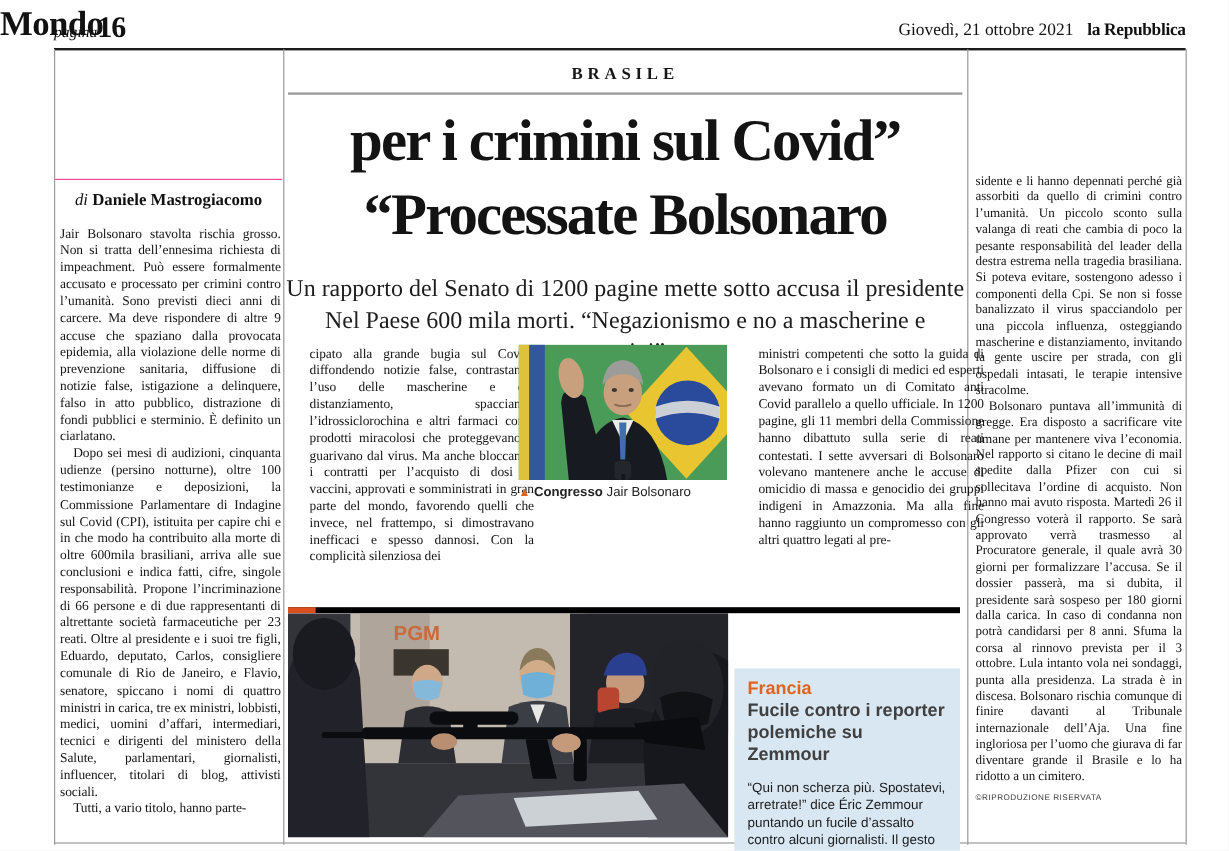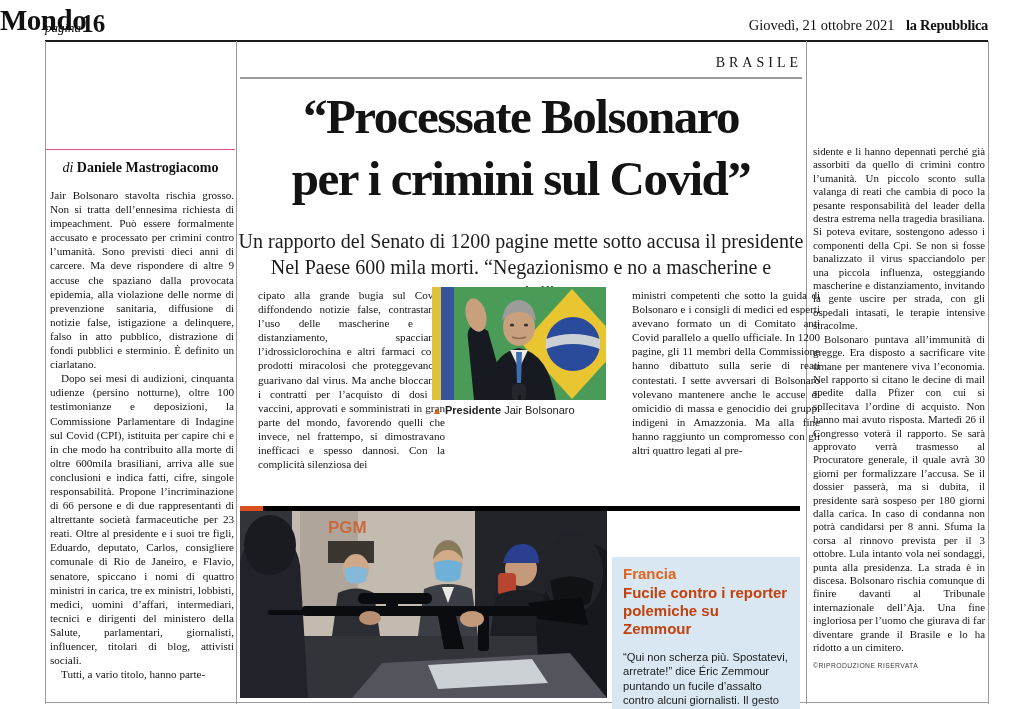--- a/index.html
+++ b/index.html
@@ -16,22 +16,22 @@
   .hdr-right .mast{font-weight:bold;margin-left:8px;letter-spacing:-.3px;}
 
   .hdr-rule{position:absolute;left:45px;right:36px;top:40px;height:2px;background:#1b1b1b;}
   .frame-left{position:absolute;left:45px;top:41px;bottom:5px;width:1px;background:#9a9a9a;}
   .frame-right{position:absolute;left:988px;top:41px;bottom:5px;width:1px;background:#9a9a9a;}
   .div-1{position:absolute;left:236px;top:41px;bottom:5px;width:1px;background:#9a9a9a;}
   .div-2{position:absolute;left:806px;top:41px;bottom:5px;width:1px;background:#9a9a9a;}
   .bottom-rule{position:absolute;left:45px;right:36px;top:702px;height:1px;background:#9a9a9a;}
 
   
-  .kicker{position:absolute;left:240px;width:562px;top:55px;text-align:right;
-          font-weight:normal;font-size:14px;letter-spacing:4px;color:#161616;}
+  .kicker{position:absolute;left:240px;width:562px;top:55px;text-align:center;
+          font-weight:bold;font-size:14px;letter-spacing:4px;color:#161616;}
   .kicker-rule{position:absolute;left:240px;width:562px;top:77px;height:2px;background:#9c9c9c;}
   .headline{position:absolute;left:238px;width:566px;top:86px;text-align:center;
             font-weight:bold;font-size:49px;line-height:62px;letter-spacing:-1.5px;color:#131313;}
   .subhead{position:absolute;left:238px;width:566px;top:228px;text-align:center;
            font-size:20px;line-height:26px;color:#1d1d1d;}
 
   
   .col1-wrap{position:absolute;left:46px;width:189px;top:149px;border-top:1px solid #ec4899;}
   .byline{text-align:center;margin:10px 4px 12px;font-size:14px;}
   .byline .pre{font-style:italic;}
@@ -61,21 +61,21 @@
   
   .media-bar{position:absolute;left:240px;top:506px;width:560px;height:5px;background:#000;}
   .media-bar .orange{position:absolute;left:0;top:0;width:23px;height:5px;background:#d9501e;}
   .photo2{position:absolute;left:240px;top:511px;width:367px;height:187px;overflow:hidden;}
   .photo2 svg{display:block;}
 
   .francia-box{position:absolute;left:612px;top:511px;width:188px;height:187px;
                background:#d9e7f2;box-sizing:border-box;padding:8px 11px;
                font-family:"Liberation Sans",sans-serif;margin-top:46px;}
   .francia-kicker{font-weight:bold;font-size:15px;color:#e0641e;margin:0 0 2px;}
-  .francia-title{font-weight:bold;font-size:15px;line-height:18px;color:#c2410c;margin:0 0 12px;}
+  .francia-title{font-weight:bold;font-size:15px;line-height:18px;color:#404040;margin:0 0 12px;}
   .francia-body{font-size:11.2px;line-height:14.4px;color:#1b1b1b;}
 </style>
 </head>
 <body>
 
 <div class="page">
 
   <div class="hdr-left">
     <span class="pl">pagina</span><span class="pn">16</span>
   </div>
@@ -88,22 +88,22 @@
   <div class="hdr-rule"></div>
   <div class="frame-left"></div>
   <div class="frame-right"></div>
   <div class="div-1"></div>
   <div class="div-2"></div>
   <div class="bottom-rule"></div>
 
   <div class="kicker">BRASILE</div>
   <div class="kicker-rule"></div>
   <div class="headline">
+    <div>per i crimini sul Covid”</div>
     <div>“Processate Bolsonaro</div>
-    <div>per i crimini sul Covid”</div>
   </div>
   <div class="subhead">
     <div>Un rapporto del Senato di 1200 pagine mette sotto accusa il presidente</div>
     <div>Nel Paese 600 mila morti. “Negazionismo e no a mascherine e vaccini”</div>
   </div>
 
   <div class="col1-wrap">
     <div class="byline">
       <span class="pre">di</span>
       <span class="auth">Daniele Mastrogiacomo</span>
@@ -135,21 +135,21 @@
       <ellipse cx="87" cy="40" rx="16" ry="19" fill="#c9a07e"></ellipse>
       <path d="M70,34 Q72,14 87,13 Q102,14 104,34 Q96,24 87,25 Q78,24 70,34 Z" fill="#9c9c98"></path>
       <ellipse cx="80" cy="38" rx="2.2" ry="1.6" fill="#3a3530"></ellipse>
       <ellipse cx="94" cy="38" rx="2.2" ry="1.6" fill="#3a3530"></ellipse>
       <path d="M80,50 Q87,53 94,50" stroke="#8a6a50" stroke-width="1.5" fill="none"></path>
       <rect x="80" y="97" width="14" height="16" rx="4" fill="#23262b"></rect>
       <rect x="86" y="108" width="3" height="5" fill="#14161a"></rect>
     </svg>
   </div>
   <div class="caption">
-    <span class="tri">▲</span><span class="cl">Presidente</span>
+    <span class="tri">▲</span><span class="cl">Congresso</span>
     <span>Jair Bolsonaro</span>
   </div>
 
   <div class="col3 bt">
     <p>ministri competenti che sotto la guida di Bolsonaro e i consigli di medici ed esperti avevano formato un di Comitato anti Covid parallelo a quello ufficiale. In 1200 pagine, gli 11 membri della Commissione hanno dibattuto sulla serie di reati contestati. I sette avversari di Bolsonaro volevano mantenere anche le accuse di omicidio di massa e genocidio dei gruppi indigeni in Amazzonia. Ma alla fine hanno raggiunto un compromesso con gli altri quattro legati al pre-</p>
   </div>
 
   <div class="col4">
     <div class="bt">
       <p>sidente e li hanno depennati perché già assorbiti da quello di crimini contro l’umanità. Un piccolo sconto sulla valanga di reati che cambia di poco la pesante responsabilità del leader della destra estrema nella tragedia brasiliana. Si poteva evitare, sostengono adesso i componenti della Cpi. Se non si fosse banalizzato il virus spacciandolo per una piccola influenza, osteggiando mascherine e distanziamento, invitando la gente uscire per strada, con gli ospedali intasati, le terapie intensive stracolme.</p>

